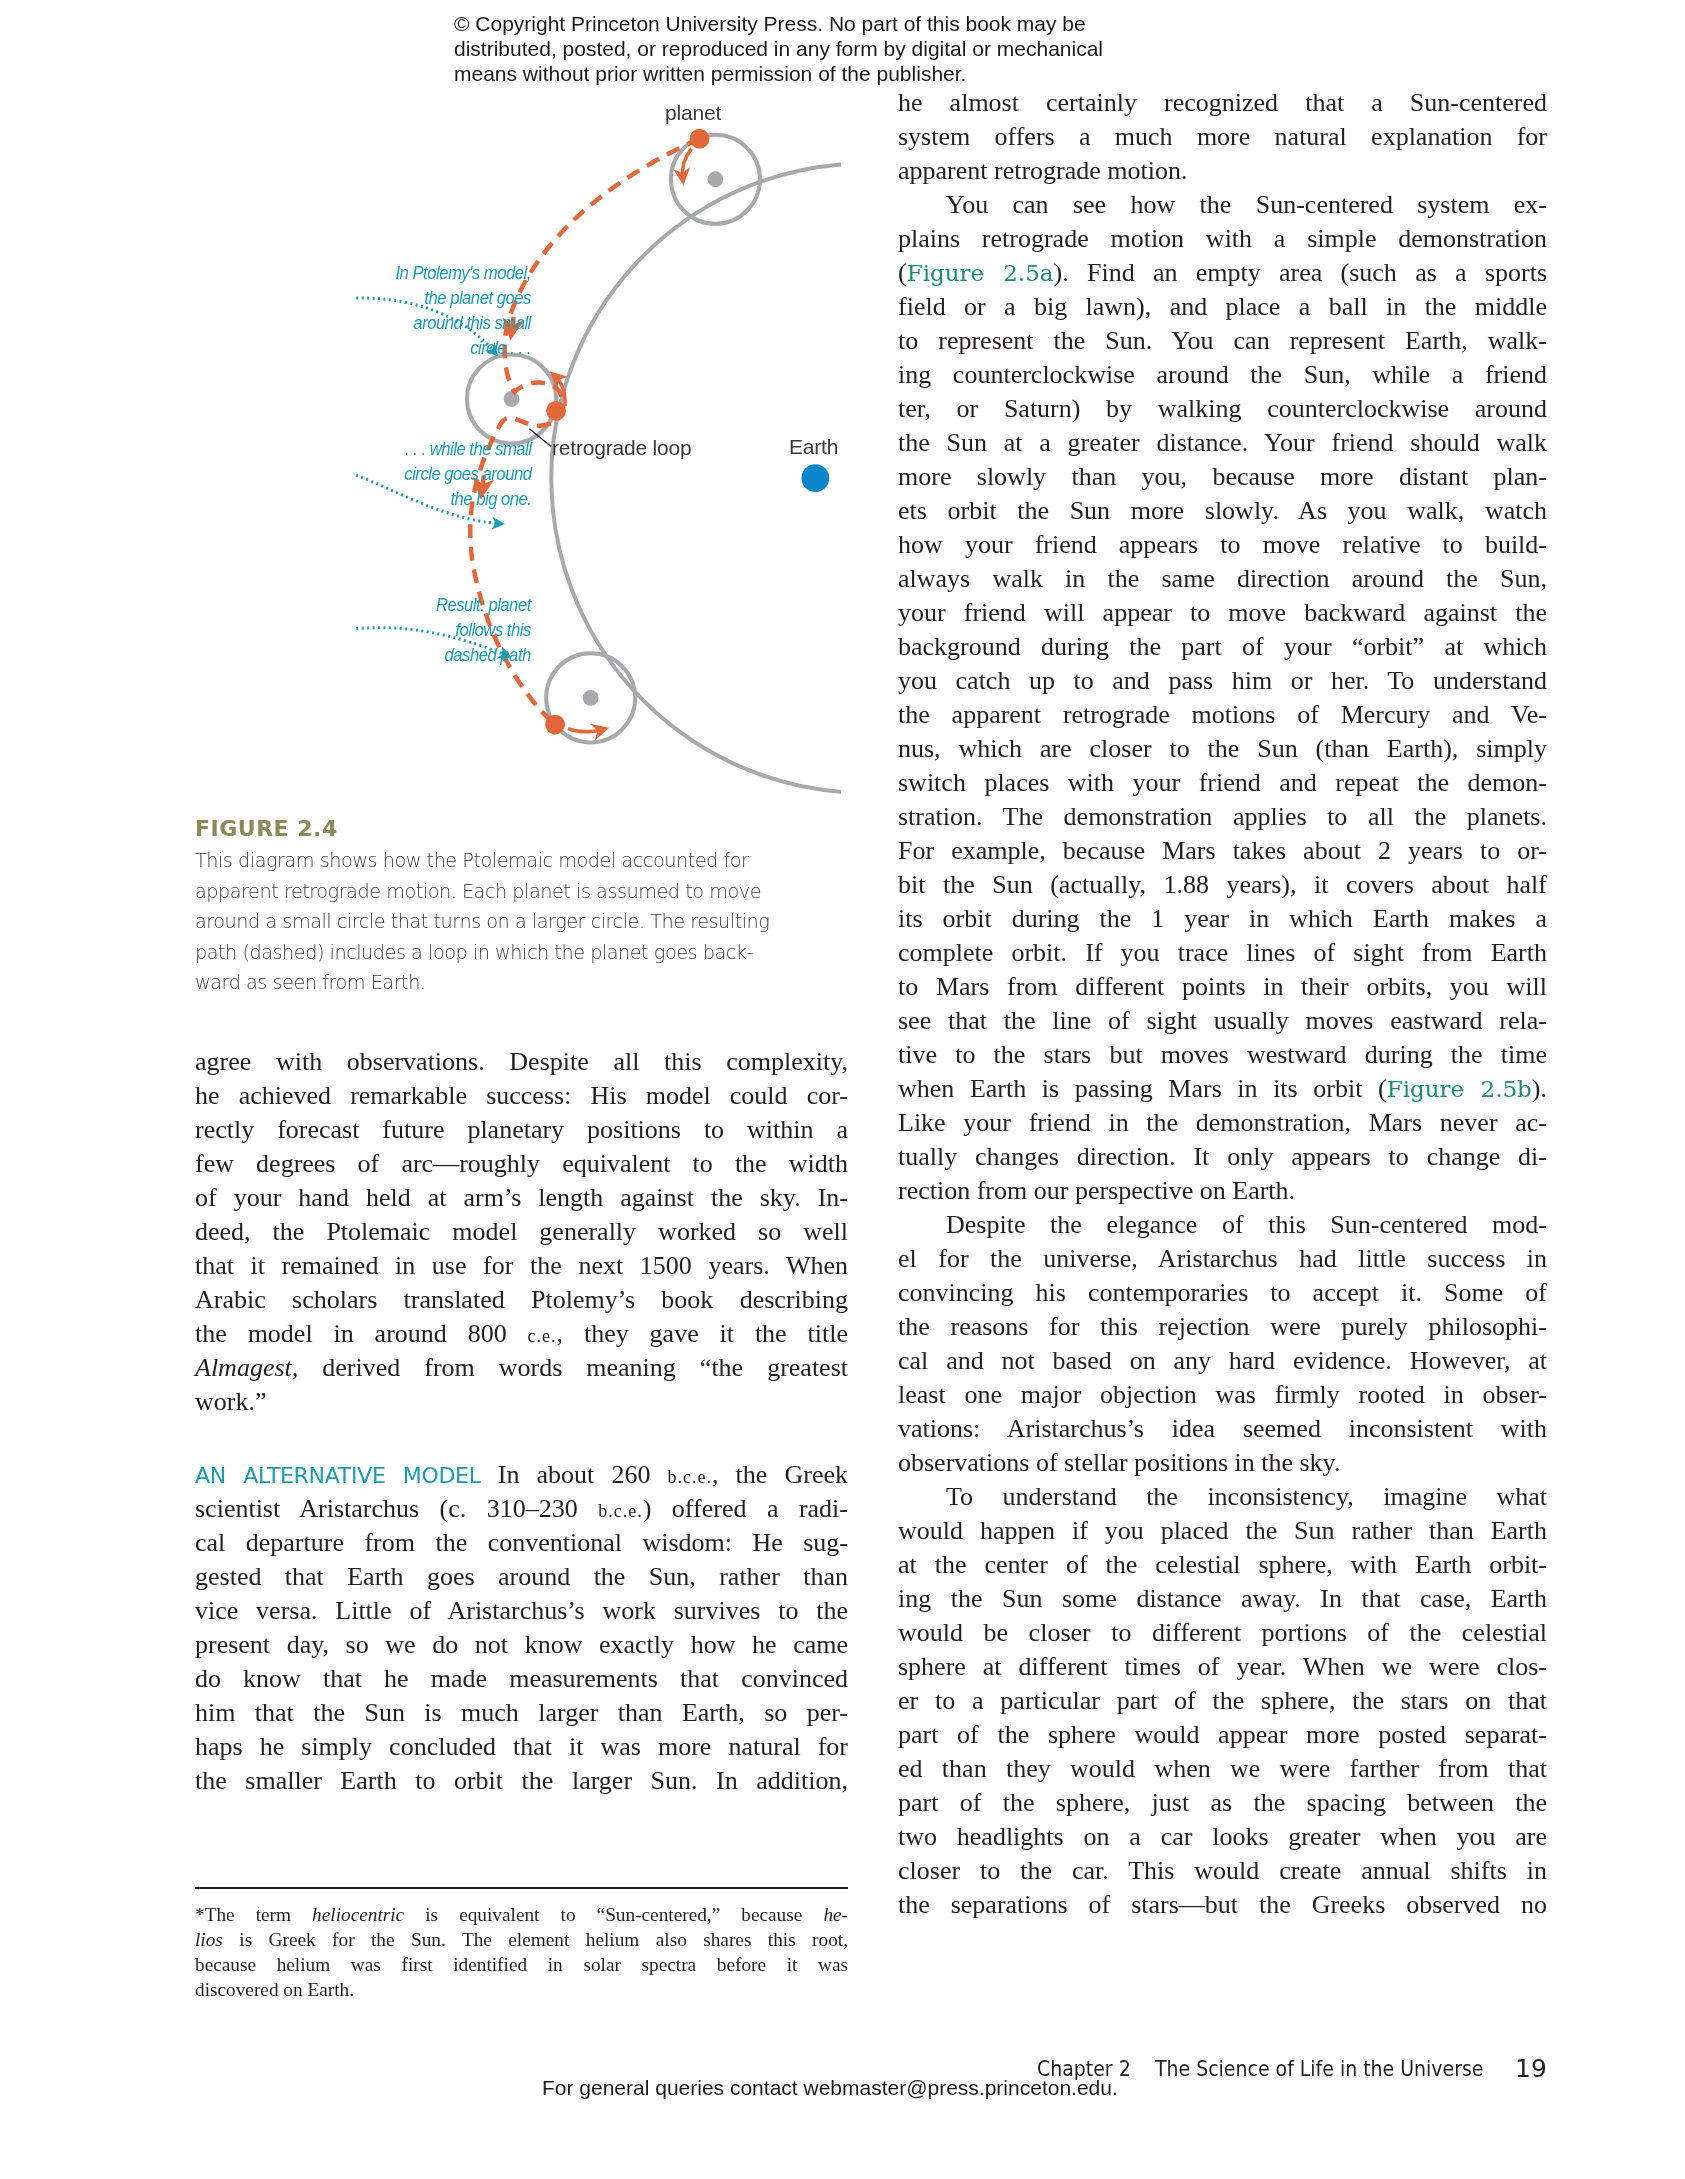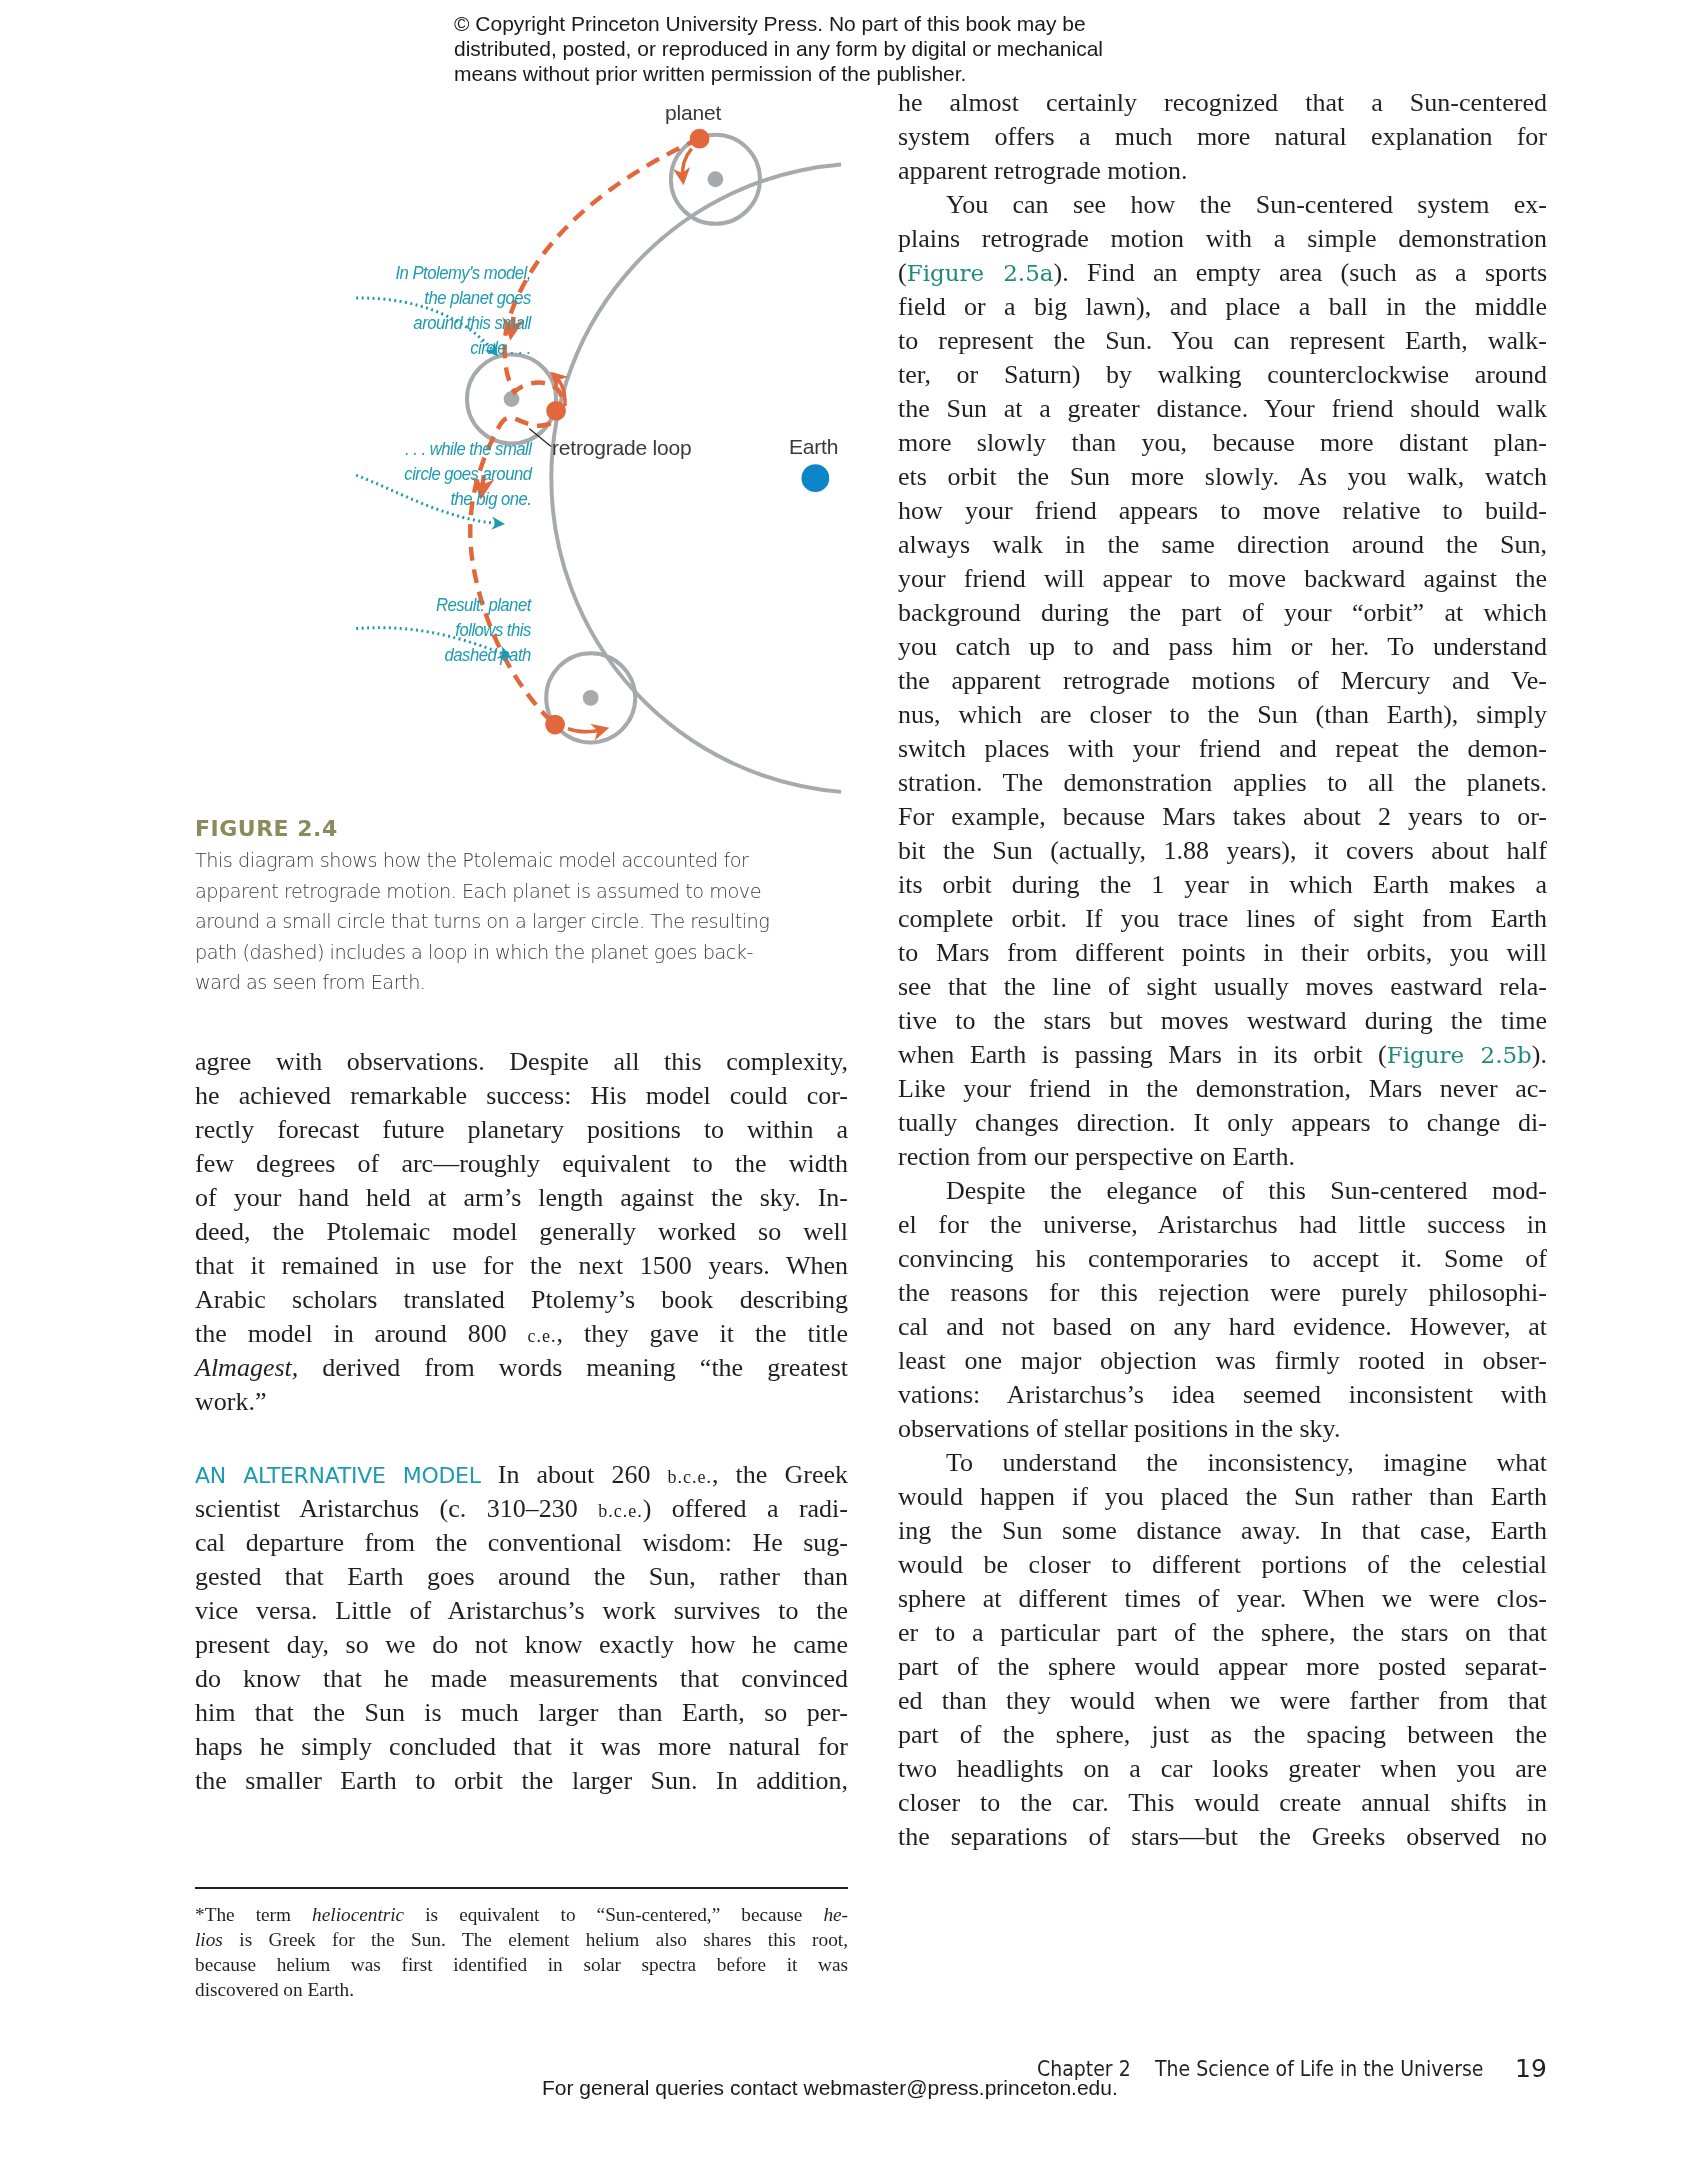--- a/index.html
+++ b/index.html
@@ -159,20 +159,21 @@
 <div class="col right-col">
   <span class="ln">he almost certainly recognized that a Sun-centered</span>
   <span class="ln">system offers a much more natural explanation for</span>
   <span class="ln last">apparent retrograde motion.</span>
 
   <span class="ln indent">You can see how the Sun-centered system ex-</span>
   <span class="ln">plains retrograde motion with a simple demonstration</span>
   <span class="ln">(<span class="fig-ref">Figure 2.5a</span><span>). Find an empty area (such as a sports</span></span>
   <span class="ln">field or a big lawn), and place a ball in the middle</span>
     <span class="ln">to represent the Sun. You can represent Earth, walk-</span>
+    <span class="ln">ing counterclockwise around the Sun, while a friend</span>
     <span class="ln">ter, or Saturn) by walking counterclockwise around</span>
     <span class="ln">the Sun at a greater distance. Your friend should walk</span>
     <span class="ln">more slowly than you, because more distant plan-</span>
     <span class="ln">ets orbit the Sun more slowly. As you walk, watch</span>
     <span class="ln">how your friend appears to move relative to build-</span>
     <span class="ln">always walk in the same direction around the Sun,</span>
     <span class="ln">your friend will appear to move backward against the</span>
     <span class="ln">background during the part of your “orbit” at which</span>
     <span class="ln">you catch up to and pass him or her. To understand</span>
     <span class="ln">the apparent retrograde motions of Mercury and Ve-</span>
@@ -195,20 +196,21 @@
     <span class="ln">el for the universe, Aristarchus had little success in</span>
     <span class="ln">convincing his contemporaries to accept it. Some of</span>
     <span class="ln">the reasons for this rejection were purely philosophi-</span>
     <span class="ln">cal and not based on any hard evidence. However, at</span>
     <span class="ln">least one major objection was firmly rooted in obser-</span>
     <span class="ln">vations: Aristarchus’s idea seemed inconsistent with</span>
   <span class="ln last">observations of stellar positions in the sky.</span>
 
   <span class="ln indent">To understand the inconsistency, imagine what</span>
     <span class="ln">would happen if you placed the Sun rather than Earth</span>
+    <span class="ln">at the center of the celestial sphere, with Earth orbit-</span>
     <span class="ln">ing the Sun some distance away. In that case, Earth</span>
     <span class="ln">would be closer to different portions of the celestial</span>
     <span class="ln">sphere at different times of year. When we were clos-</span>
     <span class="ln">er to a particular part of the sphere, the stars on that</span>
     <span class="ln">part of the sphere would appear more posted separat-</span>
     <span class="ln">ed than they would when we were farther from that</span>
     <span class="ln">part of the sphere, just as the spacing between the</span>
     <span class="ln">two headlights on a car looks greater when you are</span>
     <span class="ln">closer to the car. This would create annual shifts in</span>
     <span class="ln">the separations of stars—but the Greeks observed no</span>

